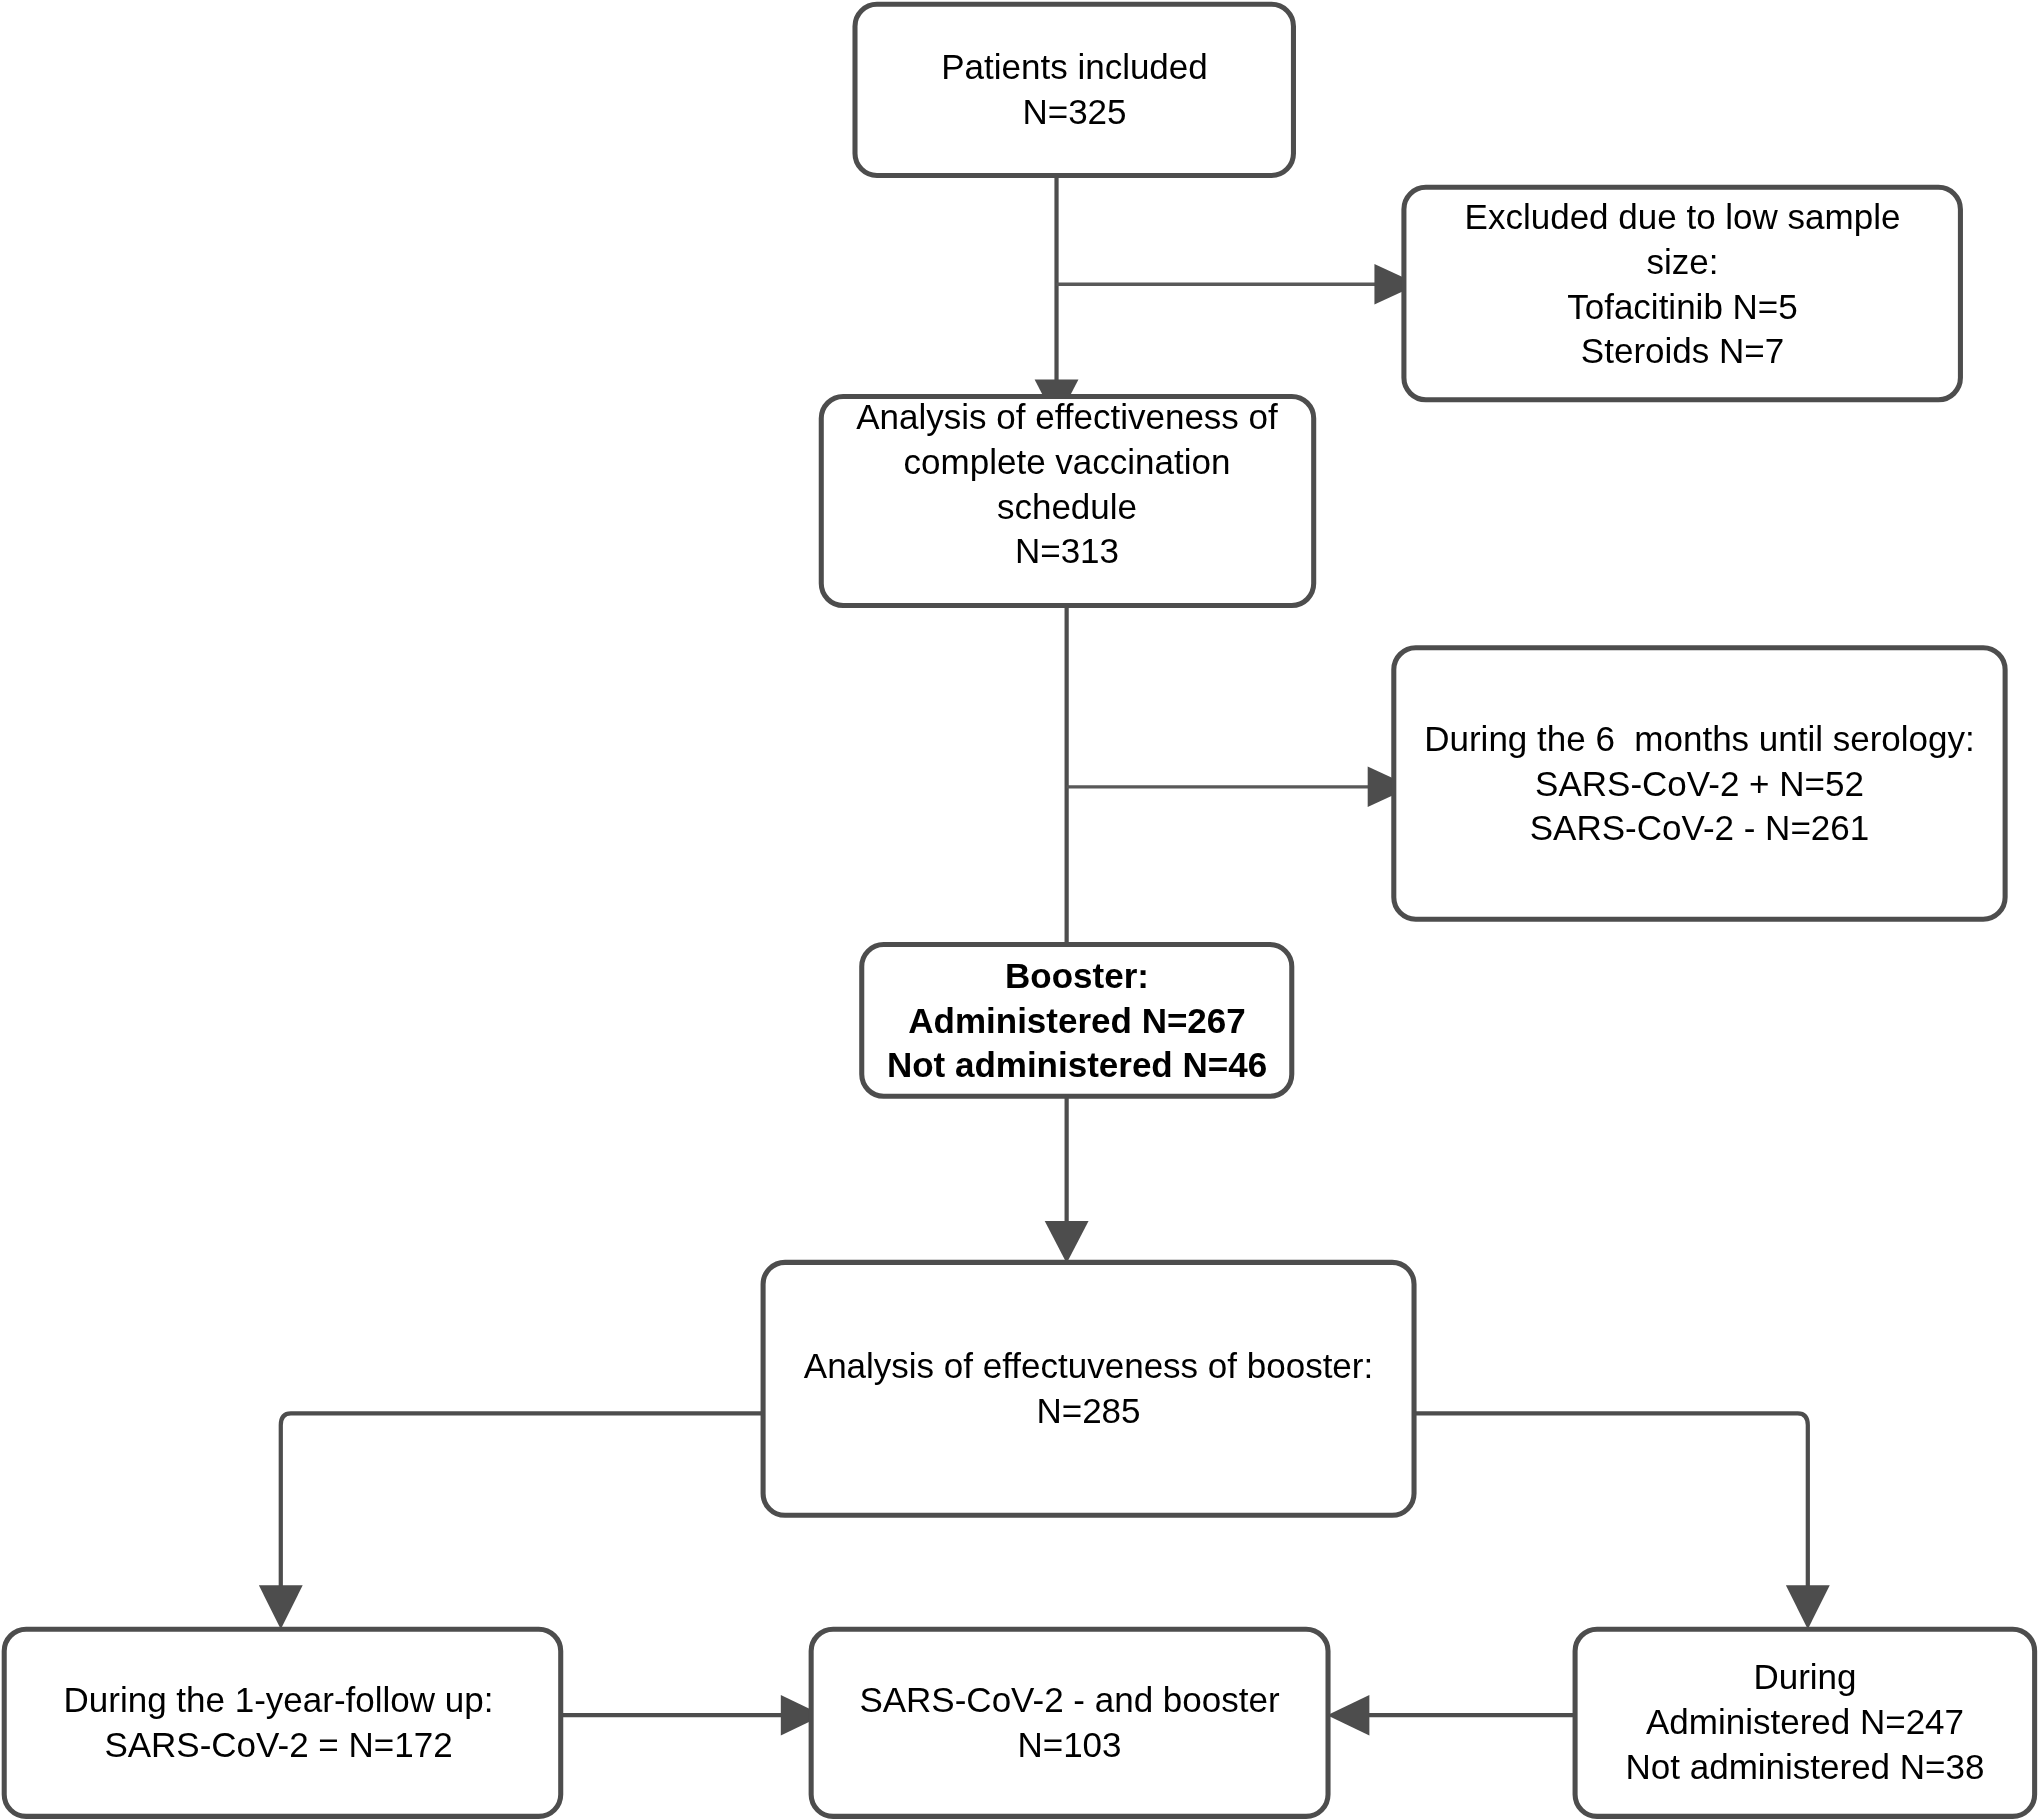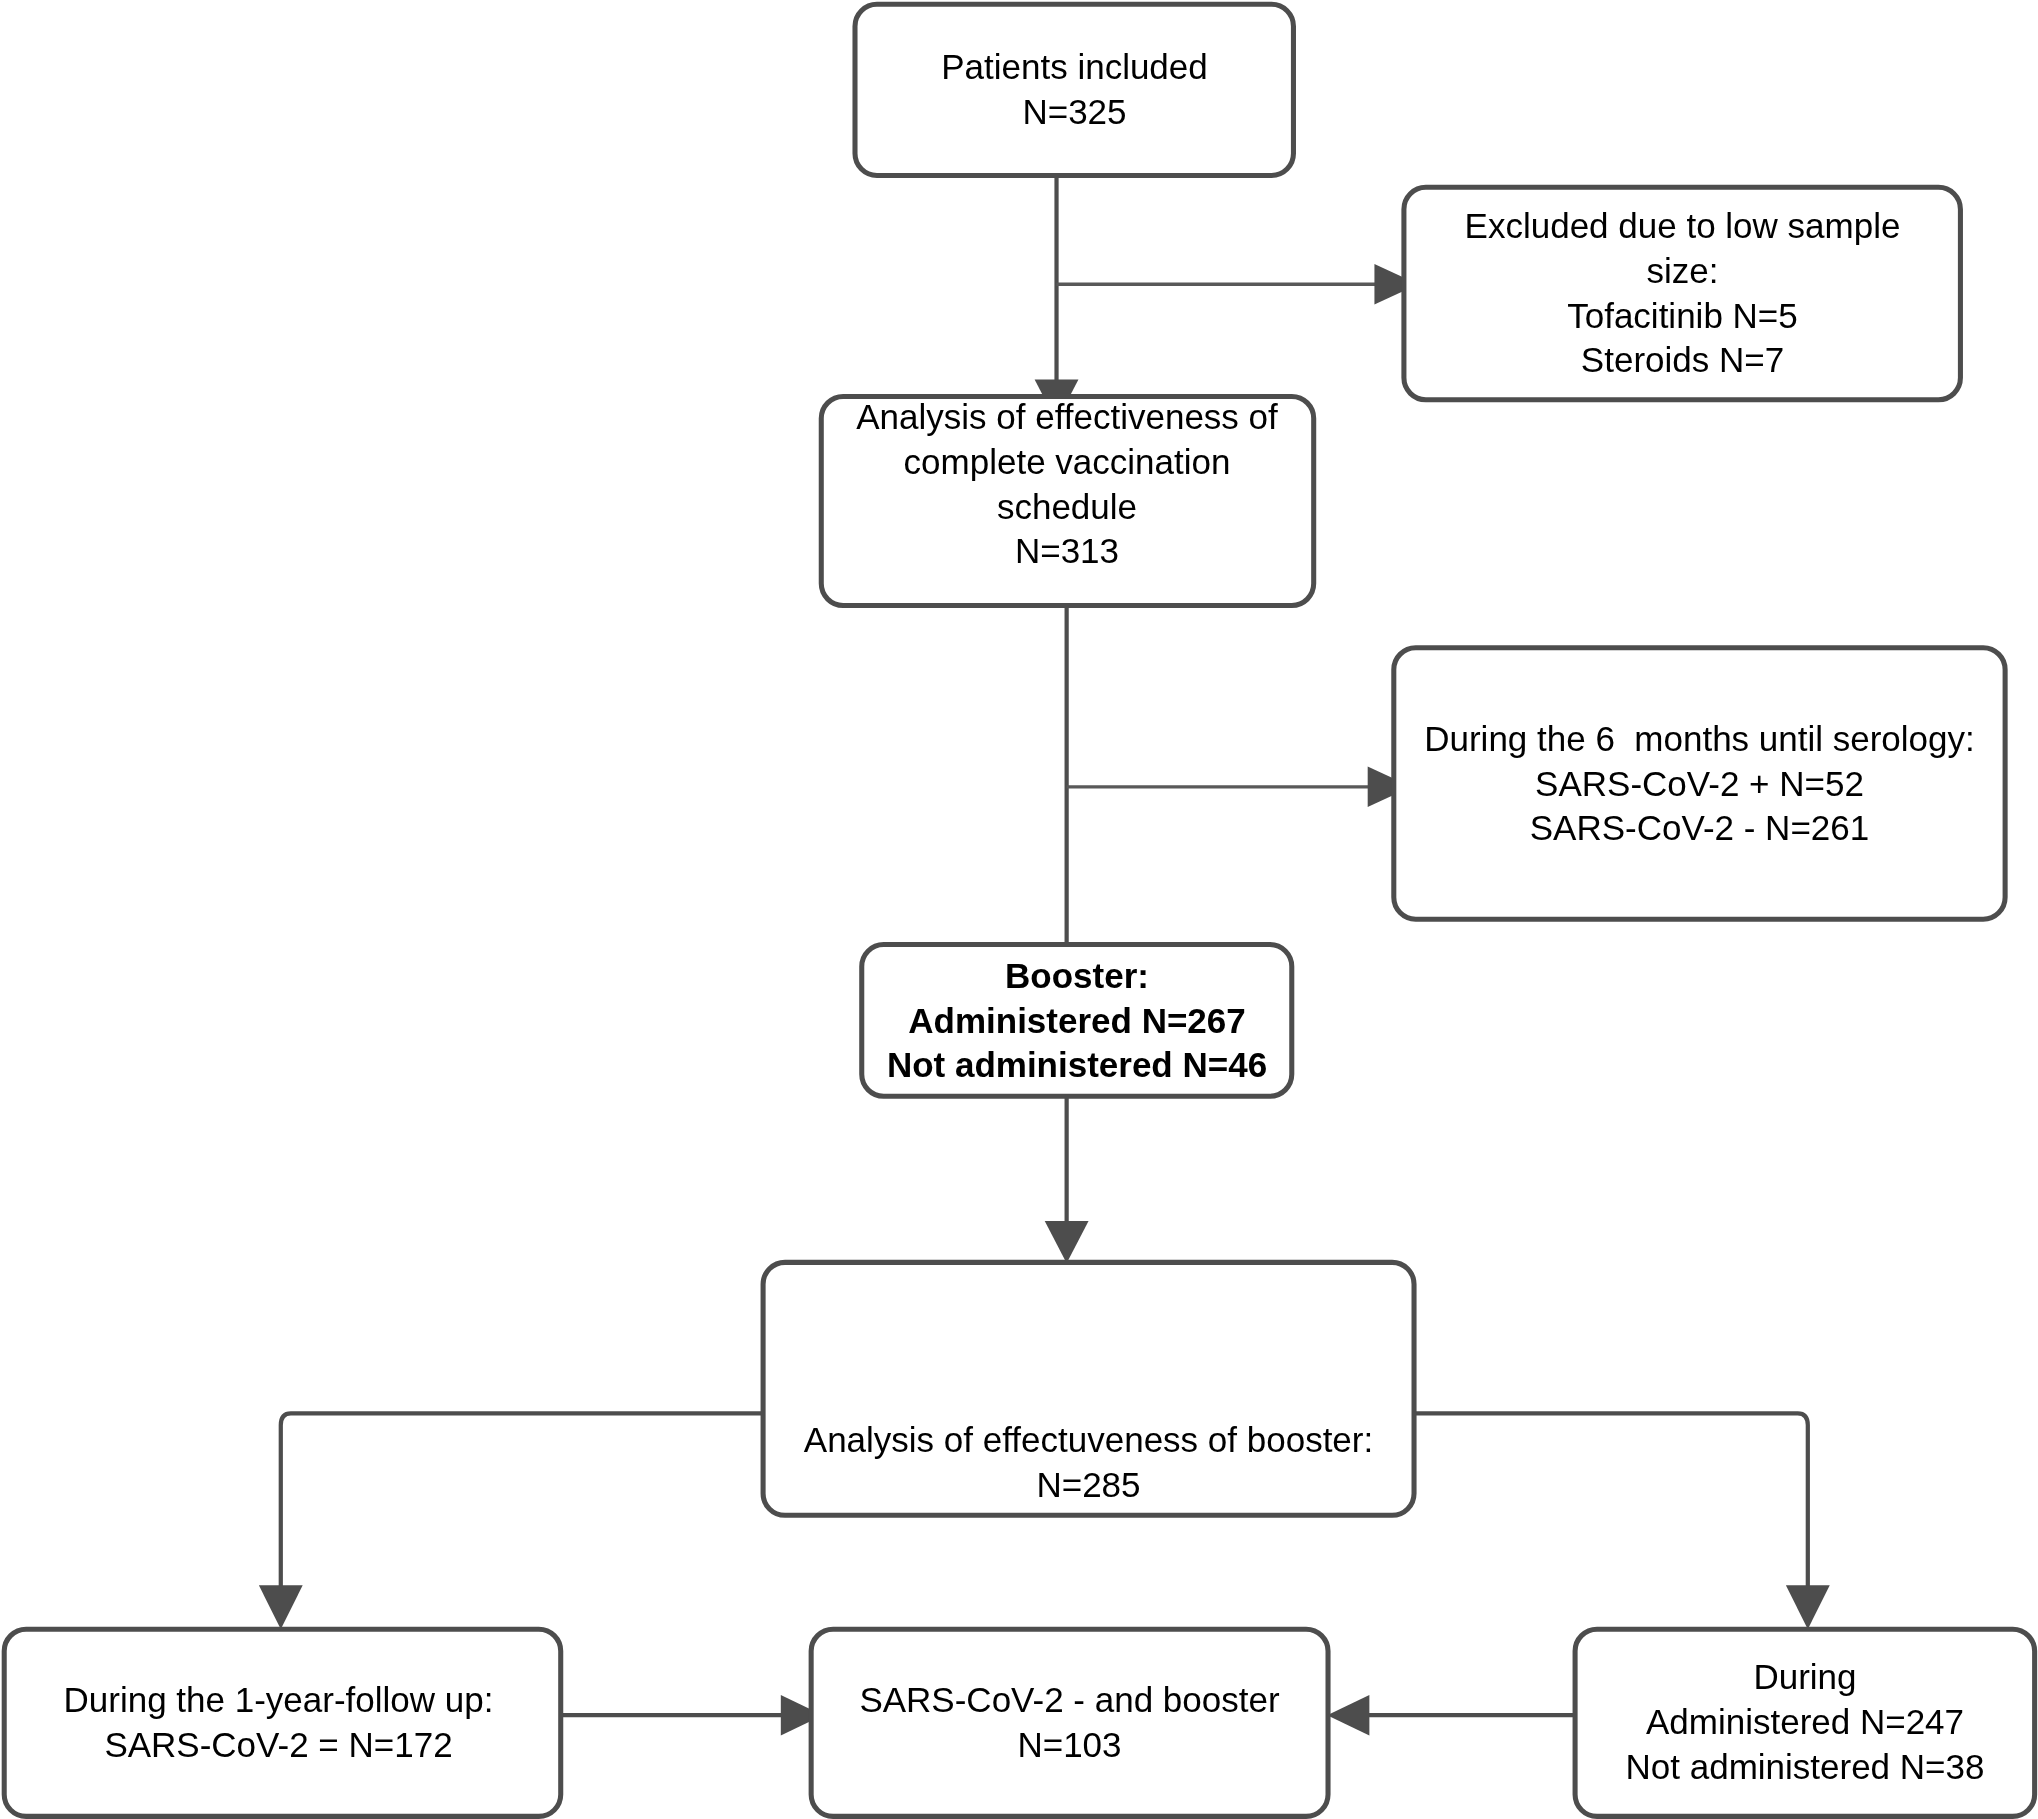--- a/index.html
+++ b/index.html
@@ -114,21 +114,21 @@
 
     <rect class="node-box" x="1868" y="1932" width="545" height="222" rx="26" ry="26"></rect>
 
   </svg>
 
   <div class="node-text" style="left:855px; top:4.2px; width:439px; height:171px;">
     <span class="line">Patients included</span>
     <span class="line">N=325</span>
   </div>
 
-  <div class="node-text" style="left:1404px; top:187px; width:557px; height:213px;">
+  <div class="node-text" style="left:1404px; top:178px; width:557px; height:213px;">
     <span class="line">Excluded due to low sample</span>
     <span class="line">size:</span>
     <span class="line">Tofacitinib N=5</span>
     <span class="line">Steroids N=7</span>
   </div>
 
   <div class="node-text" style="left:821px; top:380px; width:492px; height:209px;">
     <span class="line">Analysis of effectiveness of</span>
     <span class="line">complete vaccination</span>
     <span class="line">schedule</span>
@@ -140,21 +140,21 @@
     <span class="line">SARS-CoV-2 + N=52</span>
     <span class="line">SARS-CoV-2 - N=261</span>
   </div>
 
   <div class="node-text" style="left:862px; top:945px; width:430px; height:152px;font-weight:bold;">
     <span class="line">Booster:</span>
     <span class="line">Administered N=267</span>
     <span class="line">Not administered N=46</span>
   </div>
 
-  <div class="node-text" style="left:763px; top:1336px; width:651px; height:253px;">
+  <div class="node-text" style="left:763px; top:1262px; width:651px; height:253px;">
     <span class="line">Analysis of effectuveness of booster:</span>
     <span class="line">N=285</span>
   </div>
 
   <div class="node-text" style="left:0; top:1629px; width:557px; height:187px;">
     <span class="line">During the 1-year-follow up:</span>
     <span class="line">SARS-CoV-2 = N=172</span>
   </div>
 
   <div class="node-text" style="left:811px; top:1629px; width:517px; height:187px;">

